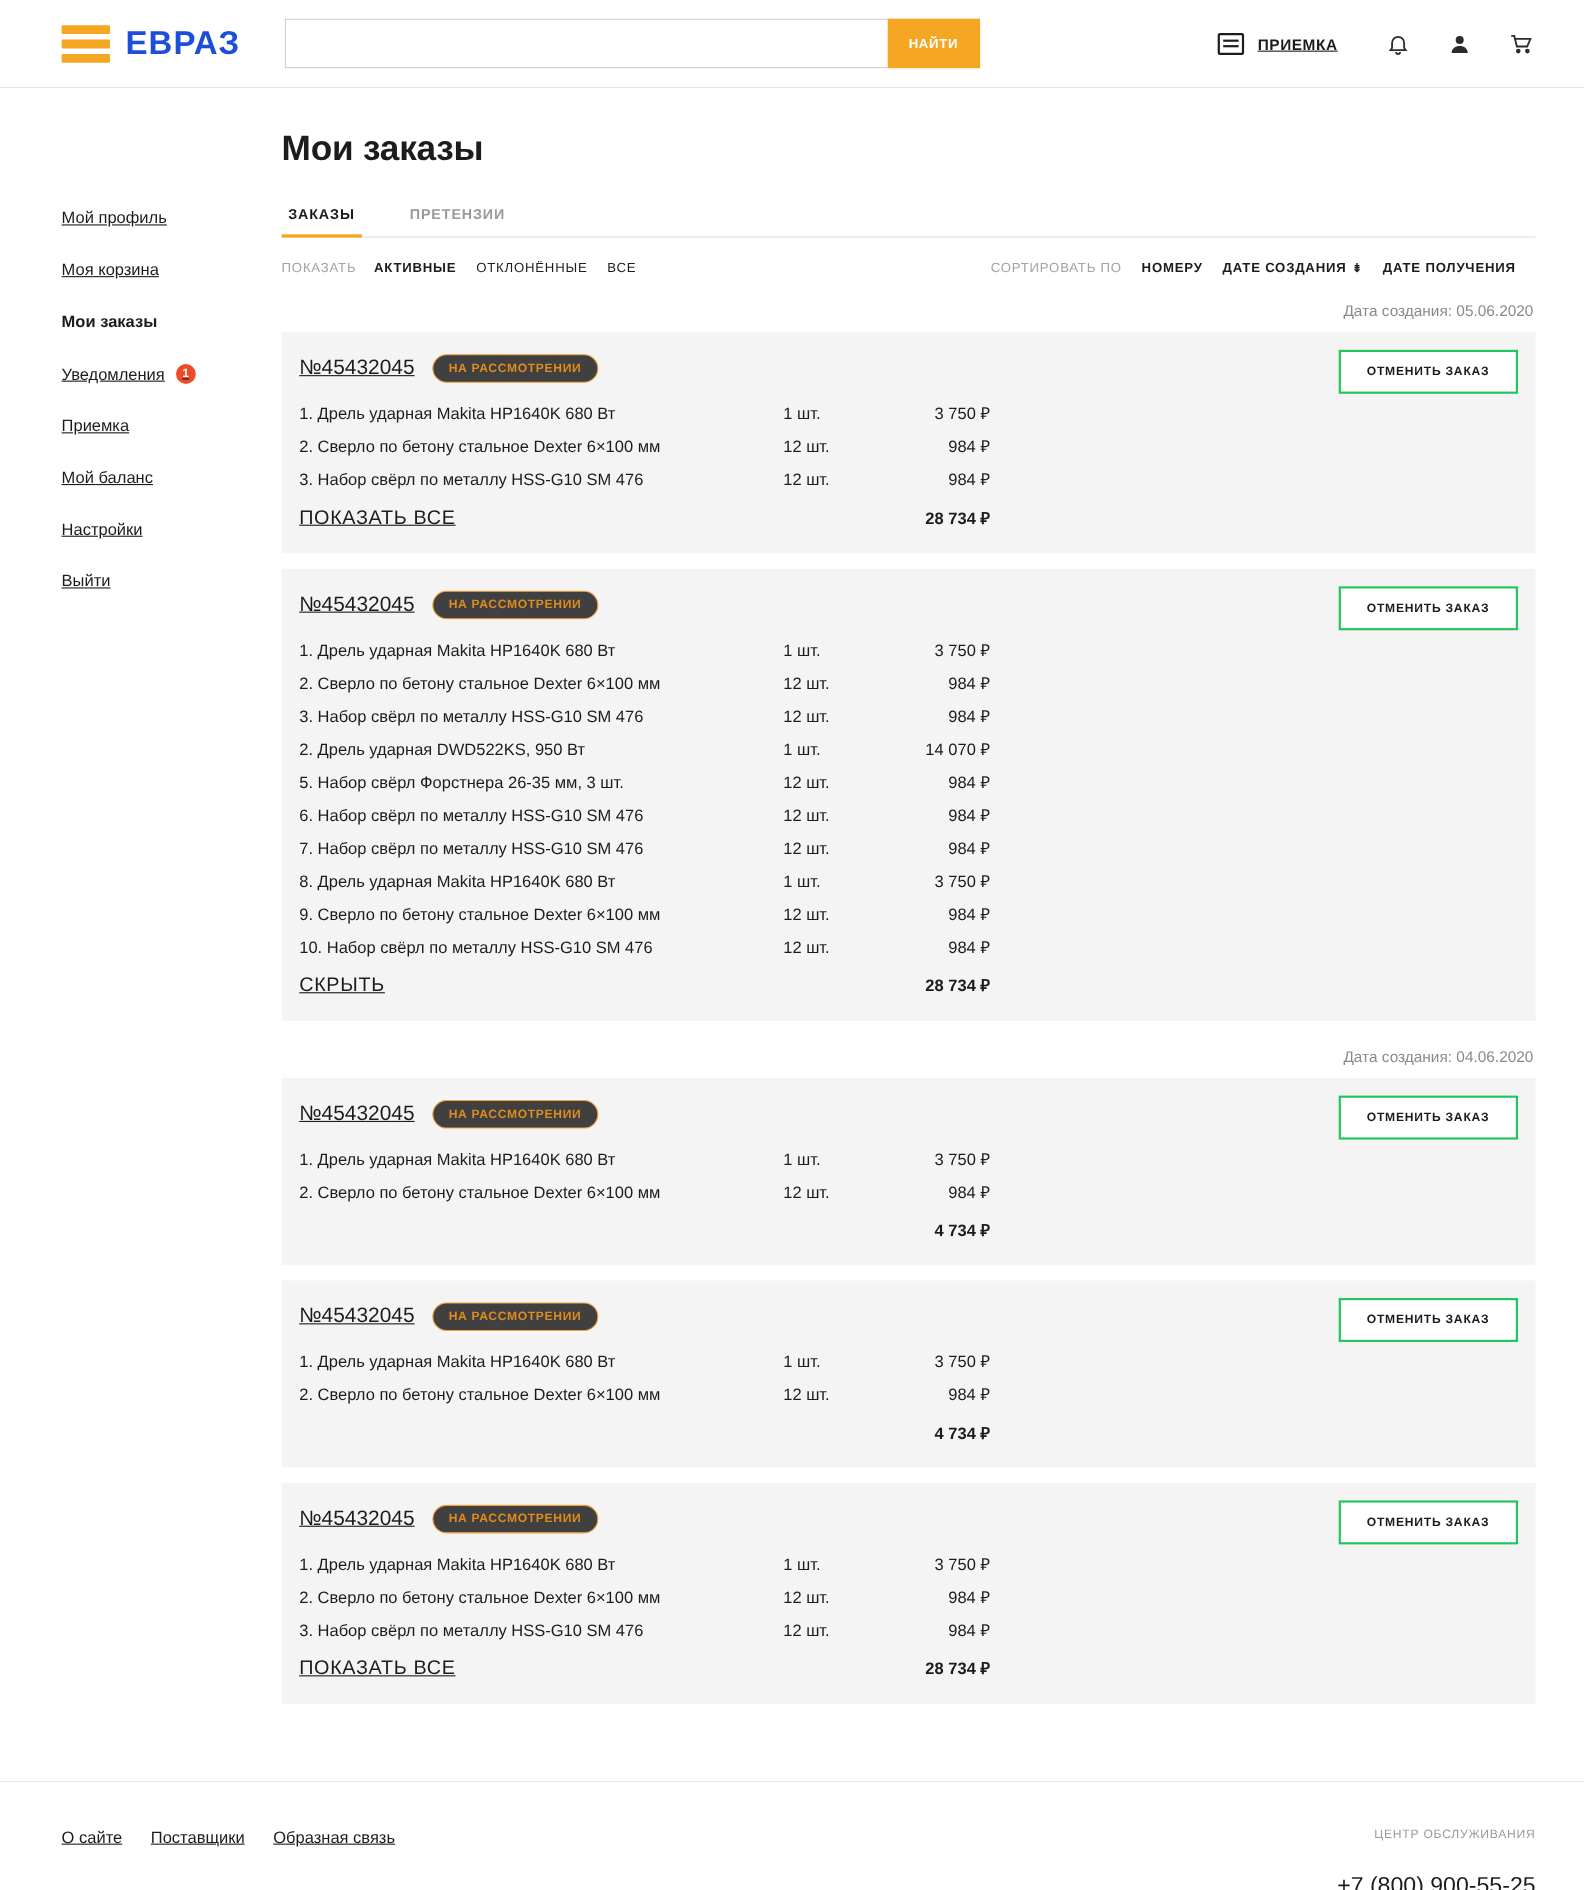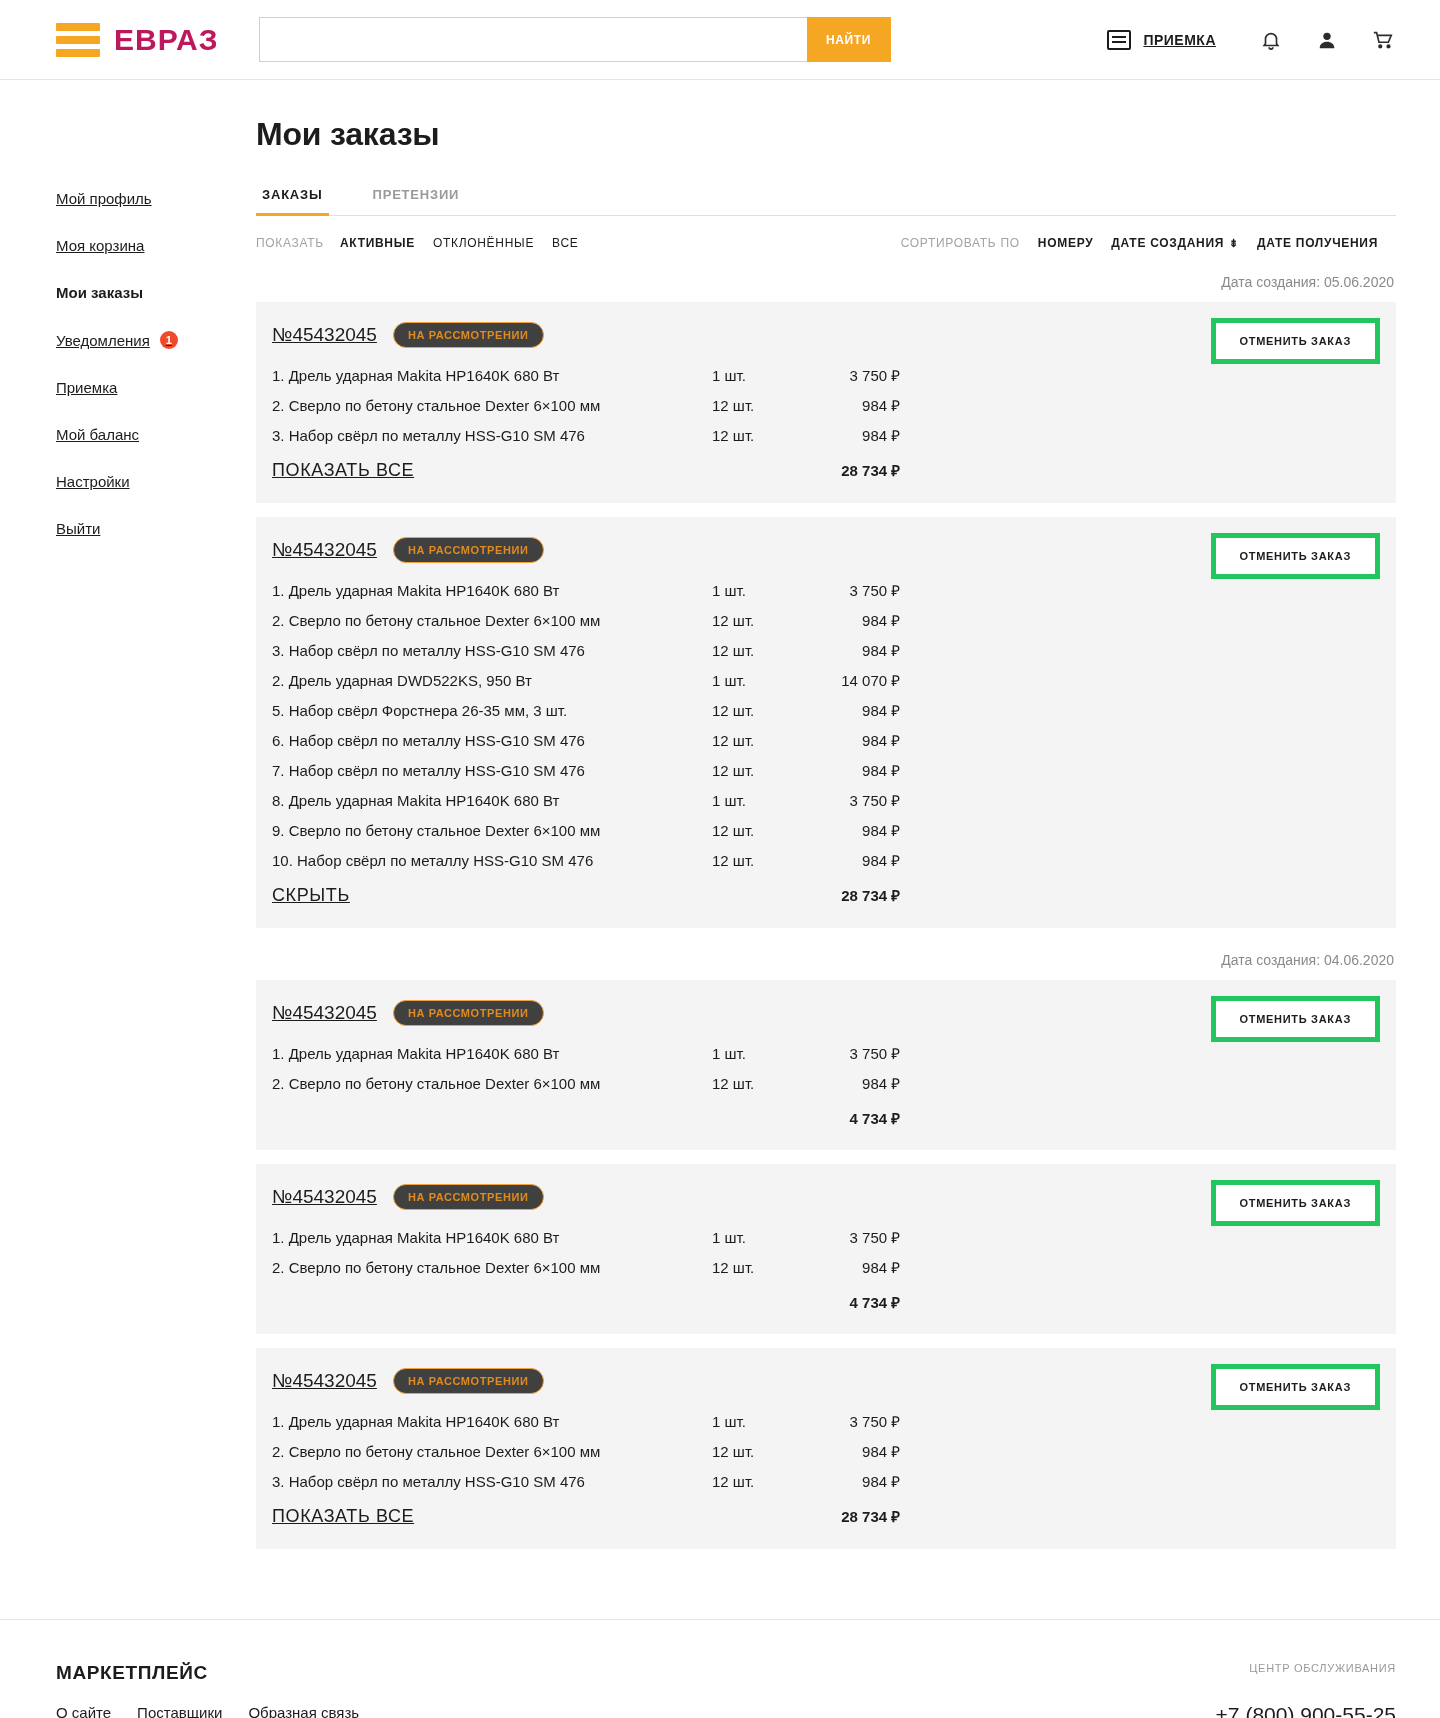--- a/index.html
+++ b/index.html
@@ -20,21 +20,21 @@
     align-items: center;
     padding: 0 44px 0 56px;
     background: #fff;
   }
   .logo { display: flex; align-items: center; gap: 14px; }
   .logo-mark { width: 44px; height: 34px; display: flex; flex-direction: column; justify-content: space-between; }
   .logo-mark i { display: block; height: 8px; background: #f5a623; border-radius: 1px; }
   .logo-mark i:nth-child(1) { width: 44px; }
   .logo-mark i:nth-child(2) { width: 44px; }
   .logo-mark i:nth-child(3) { width: 44px; }
-  .logo-text { font-size: 30px; font-weight: bold; letter-spacing: 1px; color: #be185d; }
+  .logo-text { font-size: 30px; font-weight: bold; letter-spacing: 1px; color: #1d4ed8; }
 
   .search-wrap { display: flex; margin-left: 40px; }
   .search-input {
     width: 548px; height: 45px;
     border: 1px solid #cfcfcf; border-right: none;
     padding: 0 14px; font-size: 15px; outline: none;
     font-family: "Liberation Sans", sans-serif;
     background: #fff;
   }
   .search-btn {
@@ -93,21 +93,21 @@
   .order-card { background: #f4f4f4; padding: 20px 24px 22px 16px; margin-bottom: 14px; position: relative; }
   .order-head { display: flex; align-items: center; gap: 16px; margin-bottom: 12px; }
   .order-num { font-size: 19px; text-decoration: underline; color: #1c1c1c; cursor: pointer; }
   .status-pill {
     border: 1px solid #f0a33c; color: #e08b1e; border-radius: 20px;
     font-size: 11px; font-weight: bold; letter-spacing: 0.6px; padding: 6px 14px;
     text-transform: uppercase; background: #404040;
   }
   .cancel-btn {
     position: absolute; top: 16px; right: 16px;
-    border: 5px solid #22c55e; background: #fff; color: #1c1c1c;
+    border: 2px solid #22c55e; background: #fff; color: #1c1c1c;
     font-size: 11px; font-weight: bold; letter-spacing: 0.7px; text-transform: uppercase;
     padding: 12px 24px; cursor: pointer; font-family: "Liberation Sans", sans-serif;
   }
   .lines { margin-top: 4px; }
   .line { display: flex; align-items: baseline; font-size: 15px; padding: 5px 0; }
   .line-name { width: 440px; flex: none; }
   .line-qty { width: 92px; flex: none; text-align: left; }
   .line-price { width: 96px; flex: none; text-align: right; }
   .card-foot { display: flex; align-items: baseline; margin-top: 10px; }
   .toggle-link {
@@ -396,21 +396,20 @@
             <span class="foot-spacer"></span>
             <span class="total">28 734 ₽</span>
           </div>
         </div>
       </div>
   </div>
 </div>
 
 <div class="footer">
   <div class="f-left">
-    <div class="f-title">МАРКЕТПЛЕЙС</div>
     <div class="f-links" id="footer-links">
         <a>О сайте</a>
         <a>Поставщики</a>
         <a>Образная связь</a>
       </div>
   </div>
   <div class="f-right">
     <div class="f-col">
       <div class="f-cap">ЦЕНТР ОБСЛУЖИВАНИЯ</div>
       <div class="f-phone">+7 (800) 900-55-25</div>

